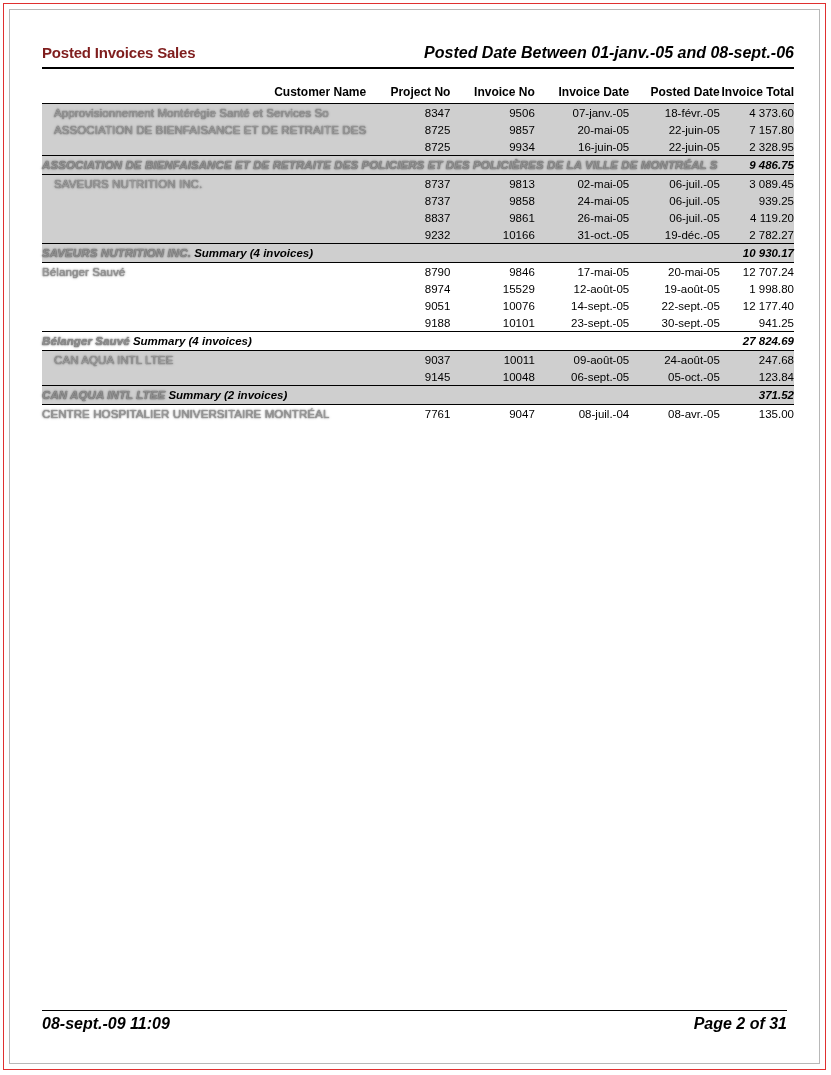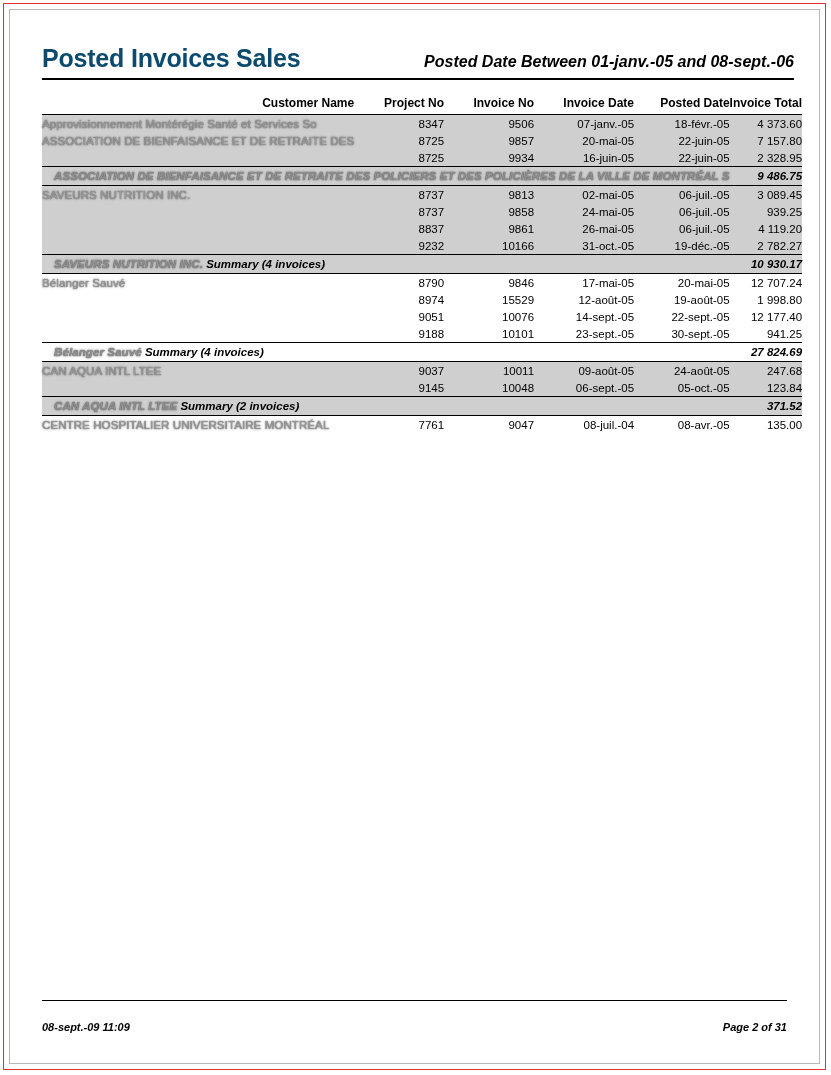--- a/index.html
+++ b/index.html
@@ -41,24 +41,24 @@
   }
   
   .report-head {
     display: flex;
     align-items: baseline;
     justify-content: space-between;
     border-bottom: 2px solid #000;
     padding-bottom: 5px;
   }
   .report-title {
-    font-size: 25px;
+    font-size: 15px;
     font-weight: bold;
     letter-spacing: -0.2px;
-    color: #0c4a6e;
+    color: #7f1d1d;
   }
   .report-range {
     font-size: 16px;
     font-style: italic;
     font-weight: bold;
     color: #000;
   }
   .salesperson {
     margin-top: 20px;
     font-size: 15px;
@@ -93,21 +93,21 @@
   col.c-pdate  { width: 100px; }
   col.c-total  { width: 105px; }
   td.c-proj, th.c-proj,
   td.c-inv, th.c-inv,
   td.c-idate, th.c-idate,
   td.c-pdate, th.c-pdate {
     text-align: right;
     padding-right: 14px;
   }
   th.c-total, td.c-total { text-align: right; }
-  tr.shaded td { background: #cfcfcf; }
+  tr.shaded td { background: #cfcfcf; padding-left: 12px; }
   tr.row td { }
   tr.summary td {
     background: #cfcfcf;
     font-style: italic;
     font-weight: bold;
     border-top: 1px solid #000;
     border-bottom: 1px solid #000;
     padding-top: 3px;
     padding-bottom: 3px;
   }
@@ -116,39 +116,38 @@
     margin-top: 8px;
   }
   .cust-blur {
     color: #9a9a9a;
     text-shadow: 0 0 2.2px rgba(90,90,90,0.95), 0 0 1.1px rgba(60,60,60,0.8);
     letter-spacing: 0.1px;
   }
   .cust-blur.bold {
     font-weight: bold;
     color: #8e8e8e;
-    padding-left: 12px;
   }
   .sum-suffix {
     font-style: italic;
     font-weight: bold;
     color: #000;
     text-shadow: none;
   }
   
   .report-foot {
     position: absolute;
     left: 32px;
     right: 32px;
     bottom: 30px;
     border-top: 1.5px solid #000;
-    padding-top: 20px;
+    padding-top: 4px;
     display: flex;
     justify-content: space-between;
-    font-size: 11px;
+    font-size: 16px;
     font-style: italic;
     font-weight: bold;
     color: #000;
   }
 </style>
 </head>
 <body>
 
 <div class="page-frame">
   <div class="page-inner">

